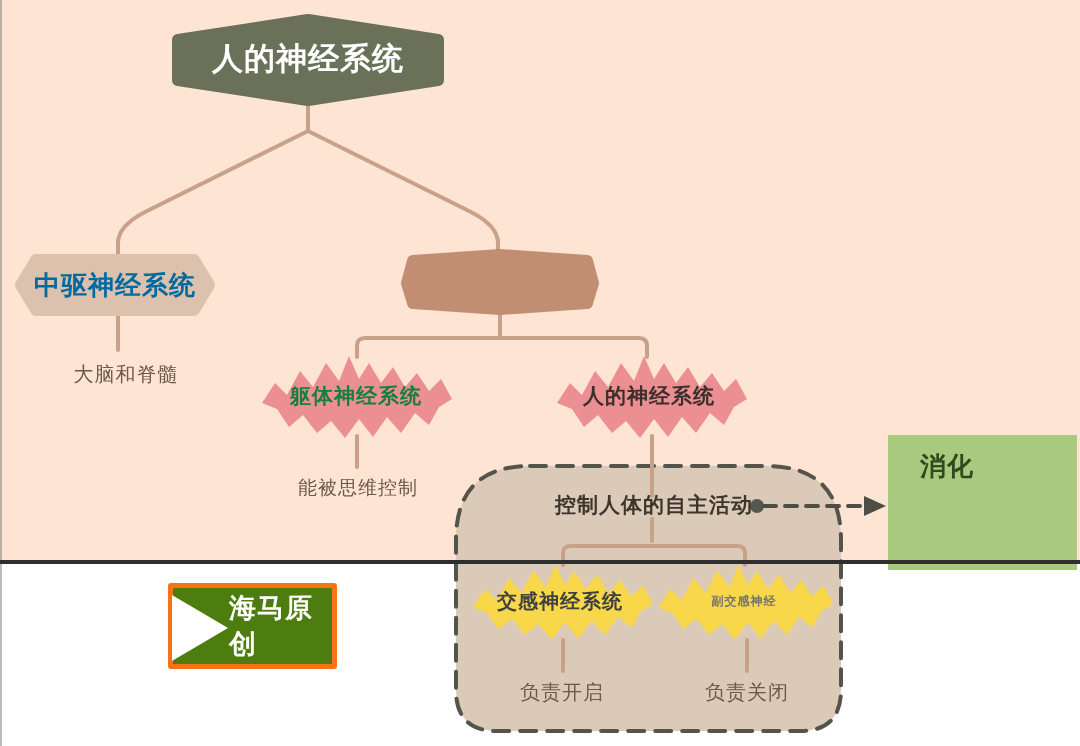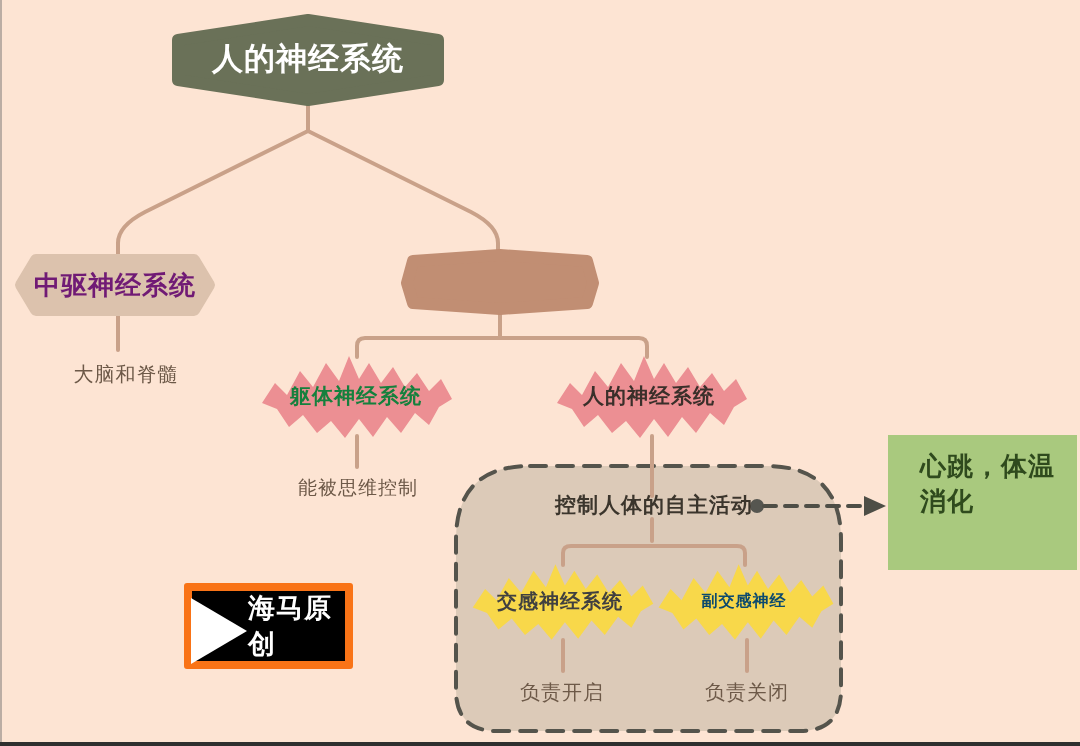--- a/index.html
+++ b/index.html
@@ -1,53 +1,53 @@
 <!DOCTYPE html>
 <html><head>
 <meta charset="utf-8">
 <style>
   * { margin:0; padding:0; box-sizing:border-box; }
   html,body { width:1080px; height:746px; overflow:hidden; }
   body { font-family:"Liberation Sans", sans-serif; }
   .stage {
-    position:relative; width:1080px; height:746px;
+    position:relative; width:1080px; height:564px;
     background:#fde4d3;
   }
   svg.layer { position:absolute; left:0; top:0; width:1080px; height:746px; }
   .lbl {
     position:absolute; transform:translate(-50%,-50%);
     white-space:nowrap; font-family:"Liberation Sans", sans-serif;
     letter-spacing:1px;
   }
   .lbl-root      { left:308px; top:59px;  font-size:31px; font-weight:bold; color:#ffffff; }
-  .lbl-central   { left:115px; top:285px; font-size:26px; font-weight:bold; color:#701a75; }
+  .lbl-central   { left:115px; top:285px; font-size:26px; font-weight:bold; color:#0369a1; }
   .lbl-periph    { left:500px; top:282px; font-size:25px; font-weight:bold; color:#39281e; }
   .lbl-somatic   { left:356px; top:396px; font-size:21px; font-weight:600; color:#15803d; }
   .lbl-autonomic { left:649px; top:396px; font-size:21px; font-weight:600; color:#3a2f2a; }
   .lbl-note      { font-size:20px; font-weight:500; color:#6d5948; }
   .lbl-brain     { left:126px; top:374px; }
   .lbl-thought   { left:358px; top:488px; font-size:19px; }
   .lbl-caption   { left:654px; top:505px; font-size:21px; font-weight:600; color:#3b352c; }
   .lbl-symp      { left:560px; top:601px; font-size:20px; font-weight:600; color:#404040; }
-  .lbl-para      { left:744px; top:601px; font-size:16px; font-weight:600; color:#0c4a6e; }
+  .lbl-para      { left:744px; top:601px; font-size:12px; font-weight:600; color:#737373; }
   .lbl-open      { left:562px; top:692px; }
   .lbl-close     { left:747px; top:692px; }
 
   .green-box {
     position:absolute; left:888px; top:435px; width:189px; height:135px;
     background:#a9c97e; padding:14px 0 0 32px;
   }
   .green-box .line {
     font-size:26px; font-weight:bold; color:#2f4a1d;
     line-height:35px; letter-spacing:1px;
   }
 
   .badge {
-    position:absolute; left:184px; top:583px; width:169px; height:86px;
-    background:#000000; border:8px solid #f97316; border-radius:3px;
+    position:absolute; left:168px; top:583px; width:169px; height:86px;
+    background:#4d7c0f; border:5px solid #f97316; border-radius:3px;
   }
   .badge .chevron {
     position:absolute; left:-1px; top:7px;
     width:0; height:0;
     border-top:33px solid transparent;
     border-bottom:33px solid transparent;
     border-left:56px solid #ffffff;
   }
   .badge .badge-text {
     position:absolute; left:56px; right:4px; top:0; bottom:0;
@@ -108,21 +108,20 @@
   <div class="lbl lbl-autonomic">人的神经系统</div>
   <div class="lbl lbl-note lbl-brain">大脑和脊髓</div>
   <div class="lbl lbl-note lbl-thought">能被思维控制</div>
   <div class="lbl lbl-caption">控制人体的自主活动</div>
   <div class="lbl lbl-symp">交感神经系统</div>
   <div class="lbl lbl-para">副交感神经</div>
   <div class="lbl lbl-note lbl-open">负责开启</div>
   <div class="lbl lbl-note lbl-close">负责关闭</div>
 
   <div class="green-box">
-    <div class="line">心跳，体温</div>
     <div class="line">消化</div>
   </div>
 
   <div class="badge">
     <div class="chevron"></div>
     <div class="badge-text">海马原创</div>
   </div>
 
   <div class="edge-left"></div>
   <div class="edge-bottom"></div>

